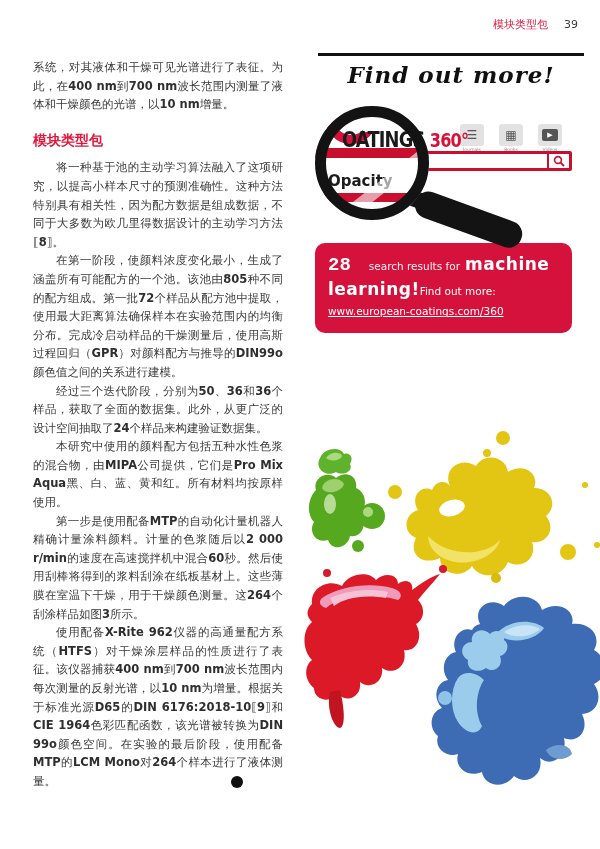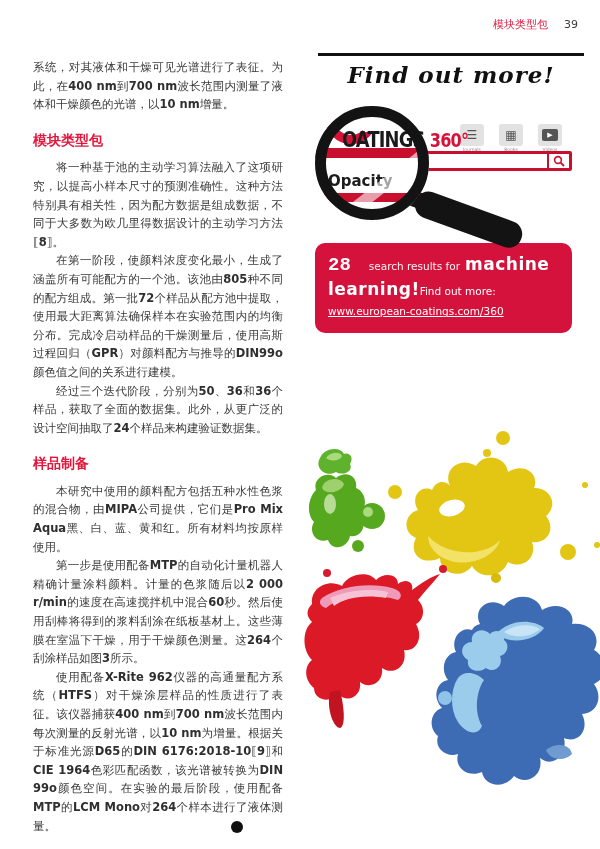--- a/index.html
+++ b/index.html
@@ -88,21 +88,20 @@
   </div>
   <div>
     <h2>模块类型包</h2>
     <div>
         <p>将一种基于池的主动学习算法融入了这项研究，以提高小样本尺寸的预测准确性。这种方法特别具有相关性，因为配方数据是组成数据，不同于大多数为欧几里得数据设计的主动学习方法⟦<b>8</b>⟧。</p>
         <p>在第一阶段，使颜料浓度变化最小，生成了涵盖所有可能配方的一个池。该池由<b>805</b>种不同的配方组成。第一批<b>72</b>个样品从配方池中提取，使用最大距离算法确保样本在实验范围内的均衡分布。完成冷启动样品的干燥测量后，使用高斯过程回归（<b>GPR</b>）对颜料配方与推导的<b>DIN99o</b>颜色值之间的关系进行建模。</p>
         <p>经过三个迭代阶段，分别为<b>50</b>、<b>36</b>和<b>36</b>个样品，获取了全面的数据集。此外，从更广泛的设计空间抽取了<b>24</b>个样品来构建验证数据集。</p>
       </div>
   </div>
   <div>
-    <h2>样品制备</h2>
     <div id="last-section">
         <p>本研究中使用的颜料配方包括五种水性色浆的混合物，由<b>MIPA</b>公司提供，它们是<b>Pro Mix Aqua</b>黑、白、蓝、黄和红。所有材料均按原样使用。</p>
         <p>第一步是使用配备<b>MTP</b>的自动化计量机器人精确计量涂料颜料。计量的色浆随后以<b>2 000 r/min</b>的速度在高速搅拌机中混合<b>60</b>秒。然后使用刮棒将得到的浆料刮涂在纸板基材上。这些薄膜在室温下干燥，用于干燥颜色测量。这<b>264</b>个刮涂样品如图<b>3</b>所示。</p>
         <p>使用配备<b>X-Rite 962</b>仪器的高通量配方系统（<b>HTFS</b>）对干燥涂层样品的性质进行了表征。该仪器捕获<b>400 nm</b>到<b>700 nm</b>波长范围内每次测量的反射光谱，以<b>10 nm</b>为增量。根据关于标准光源<b>D65</b>的<b>DIN 6176:2018-10</b>⟦<b>9</b>⟧和<b>CIE 1964</b>色彩匹配函数，该光谱被转换为<b>DIN 99o</b>颜色空间。在实验的最后阶段，使用配备<b>MTP</b>的<b>LCM Mono</b>对<b>264</b>个样本进行了液体测量。<span class="endmark">❯</span></p>
       </div>
   </div>
 </div>
 
 <div class="ad-rule"></div>
 <div class="ad-headline">Find out more!</div>

